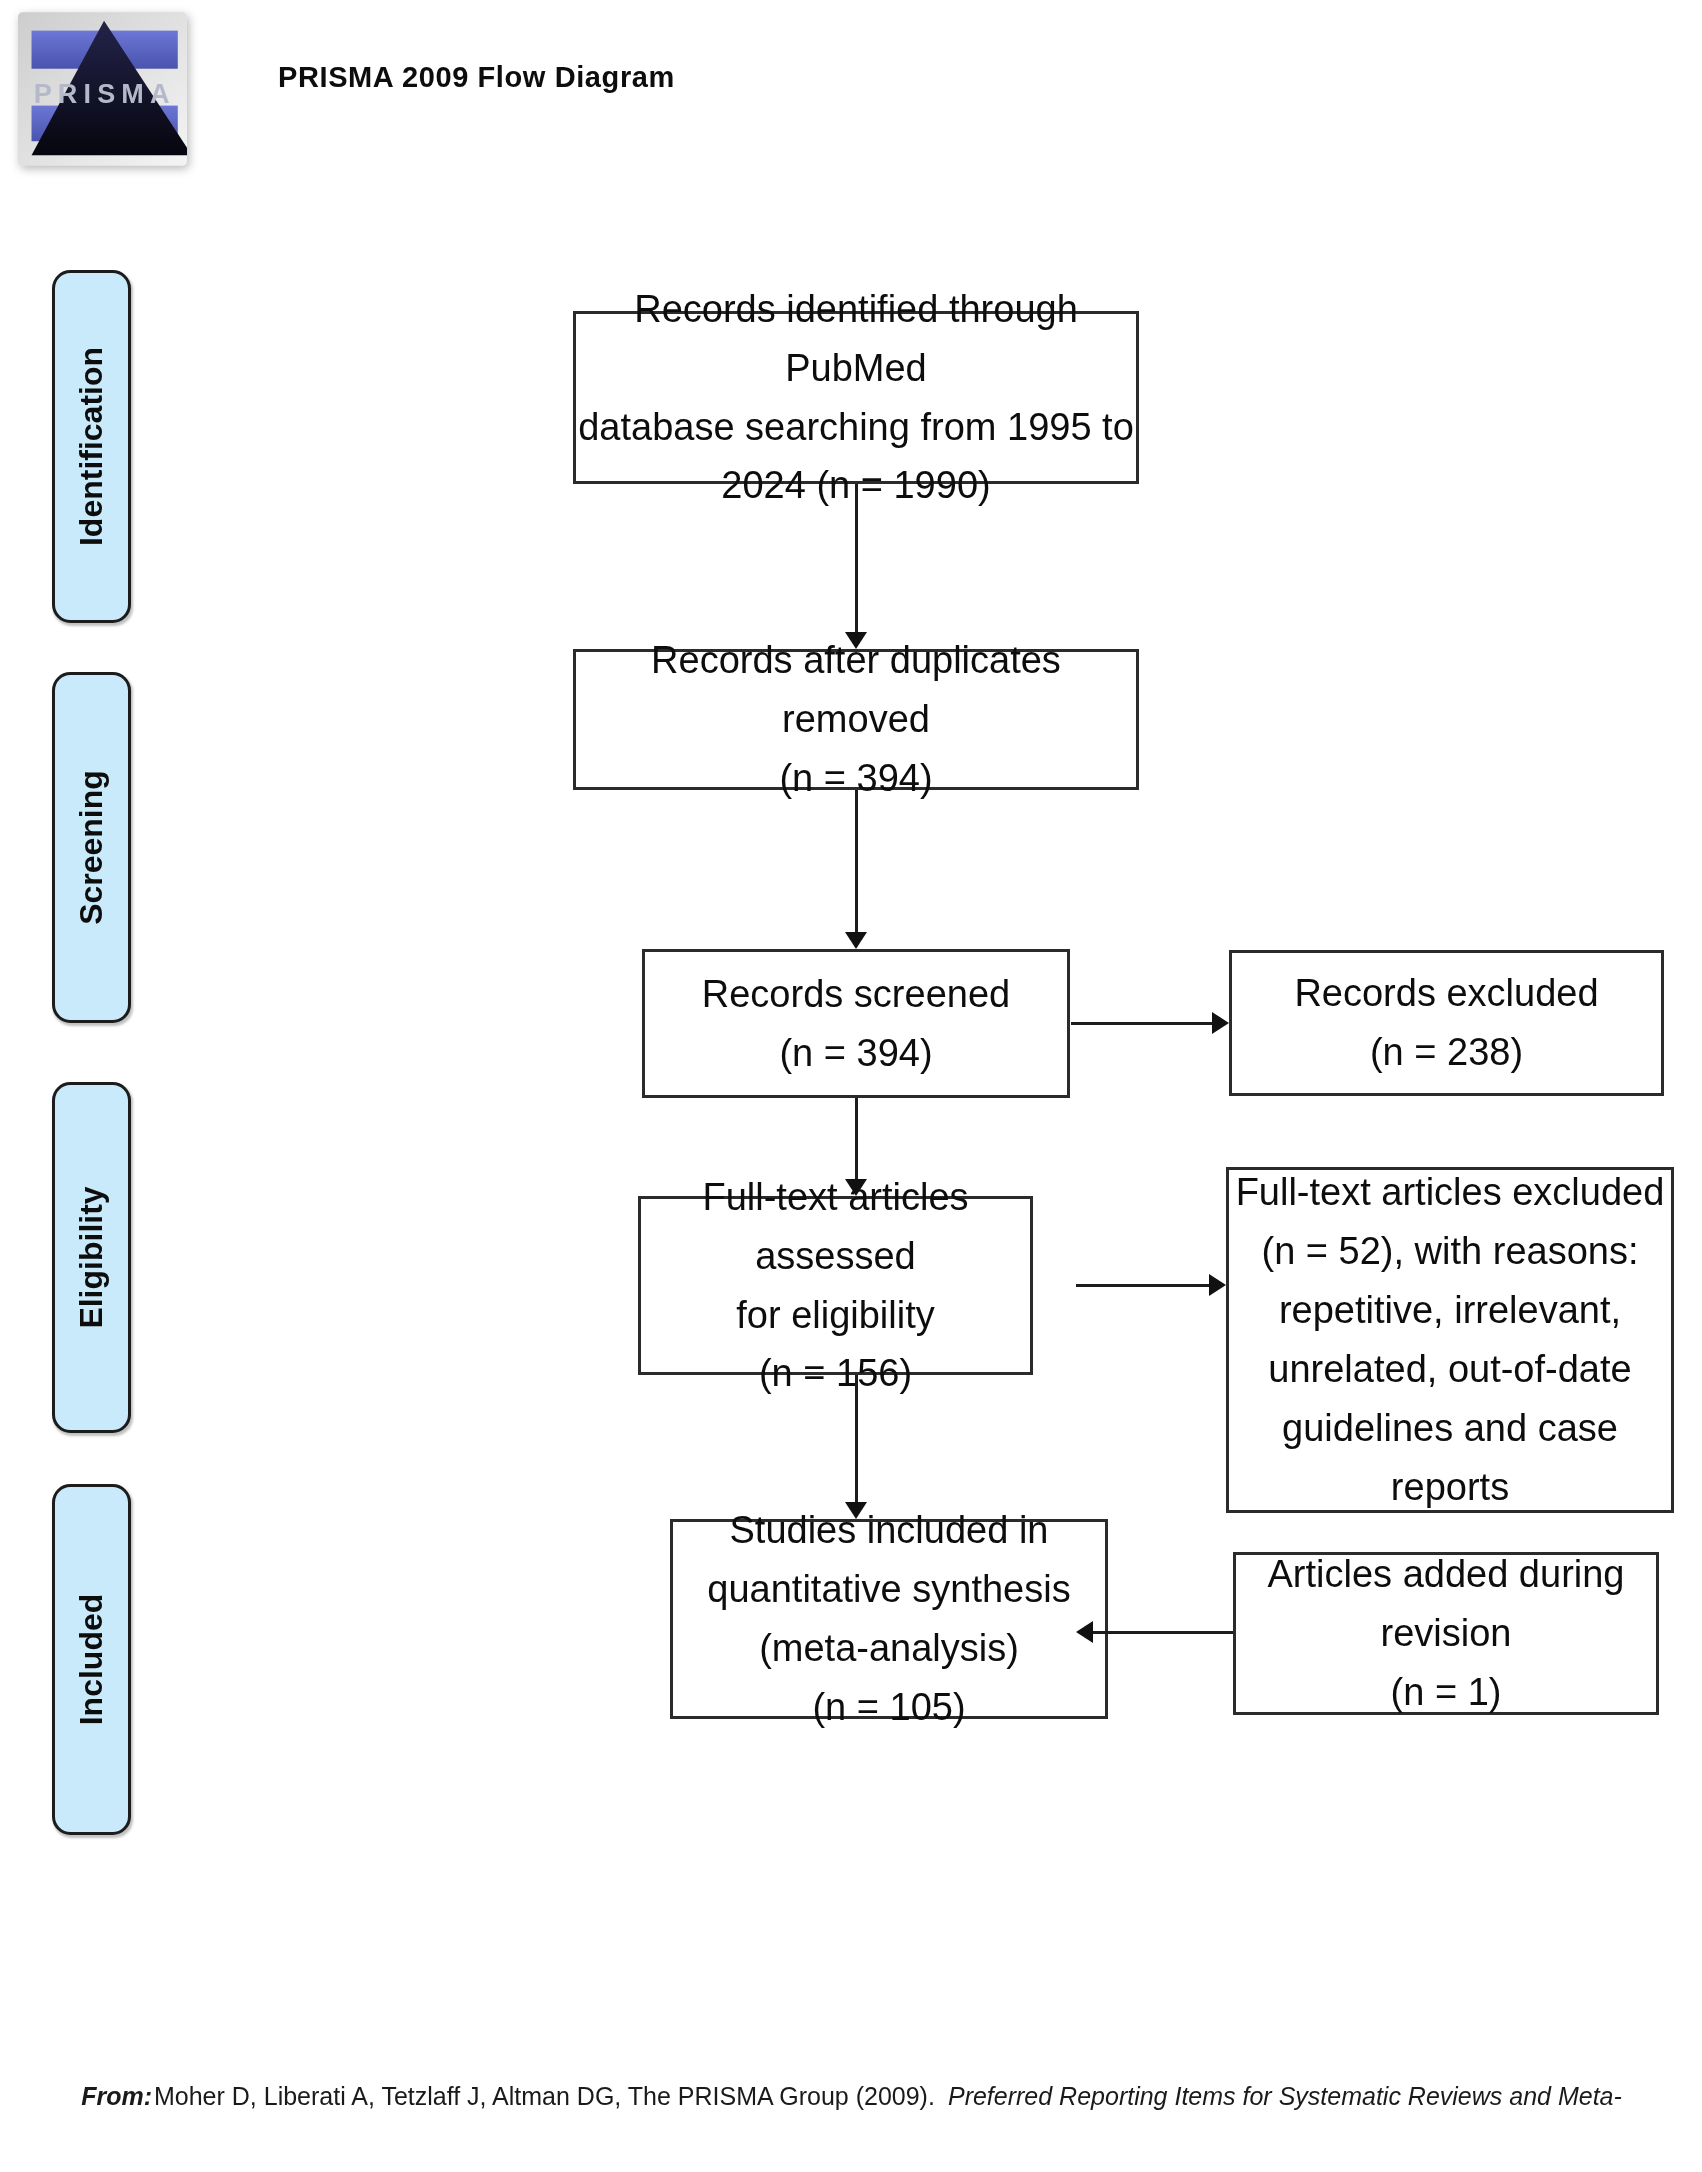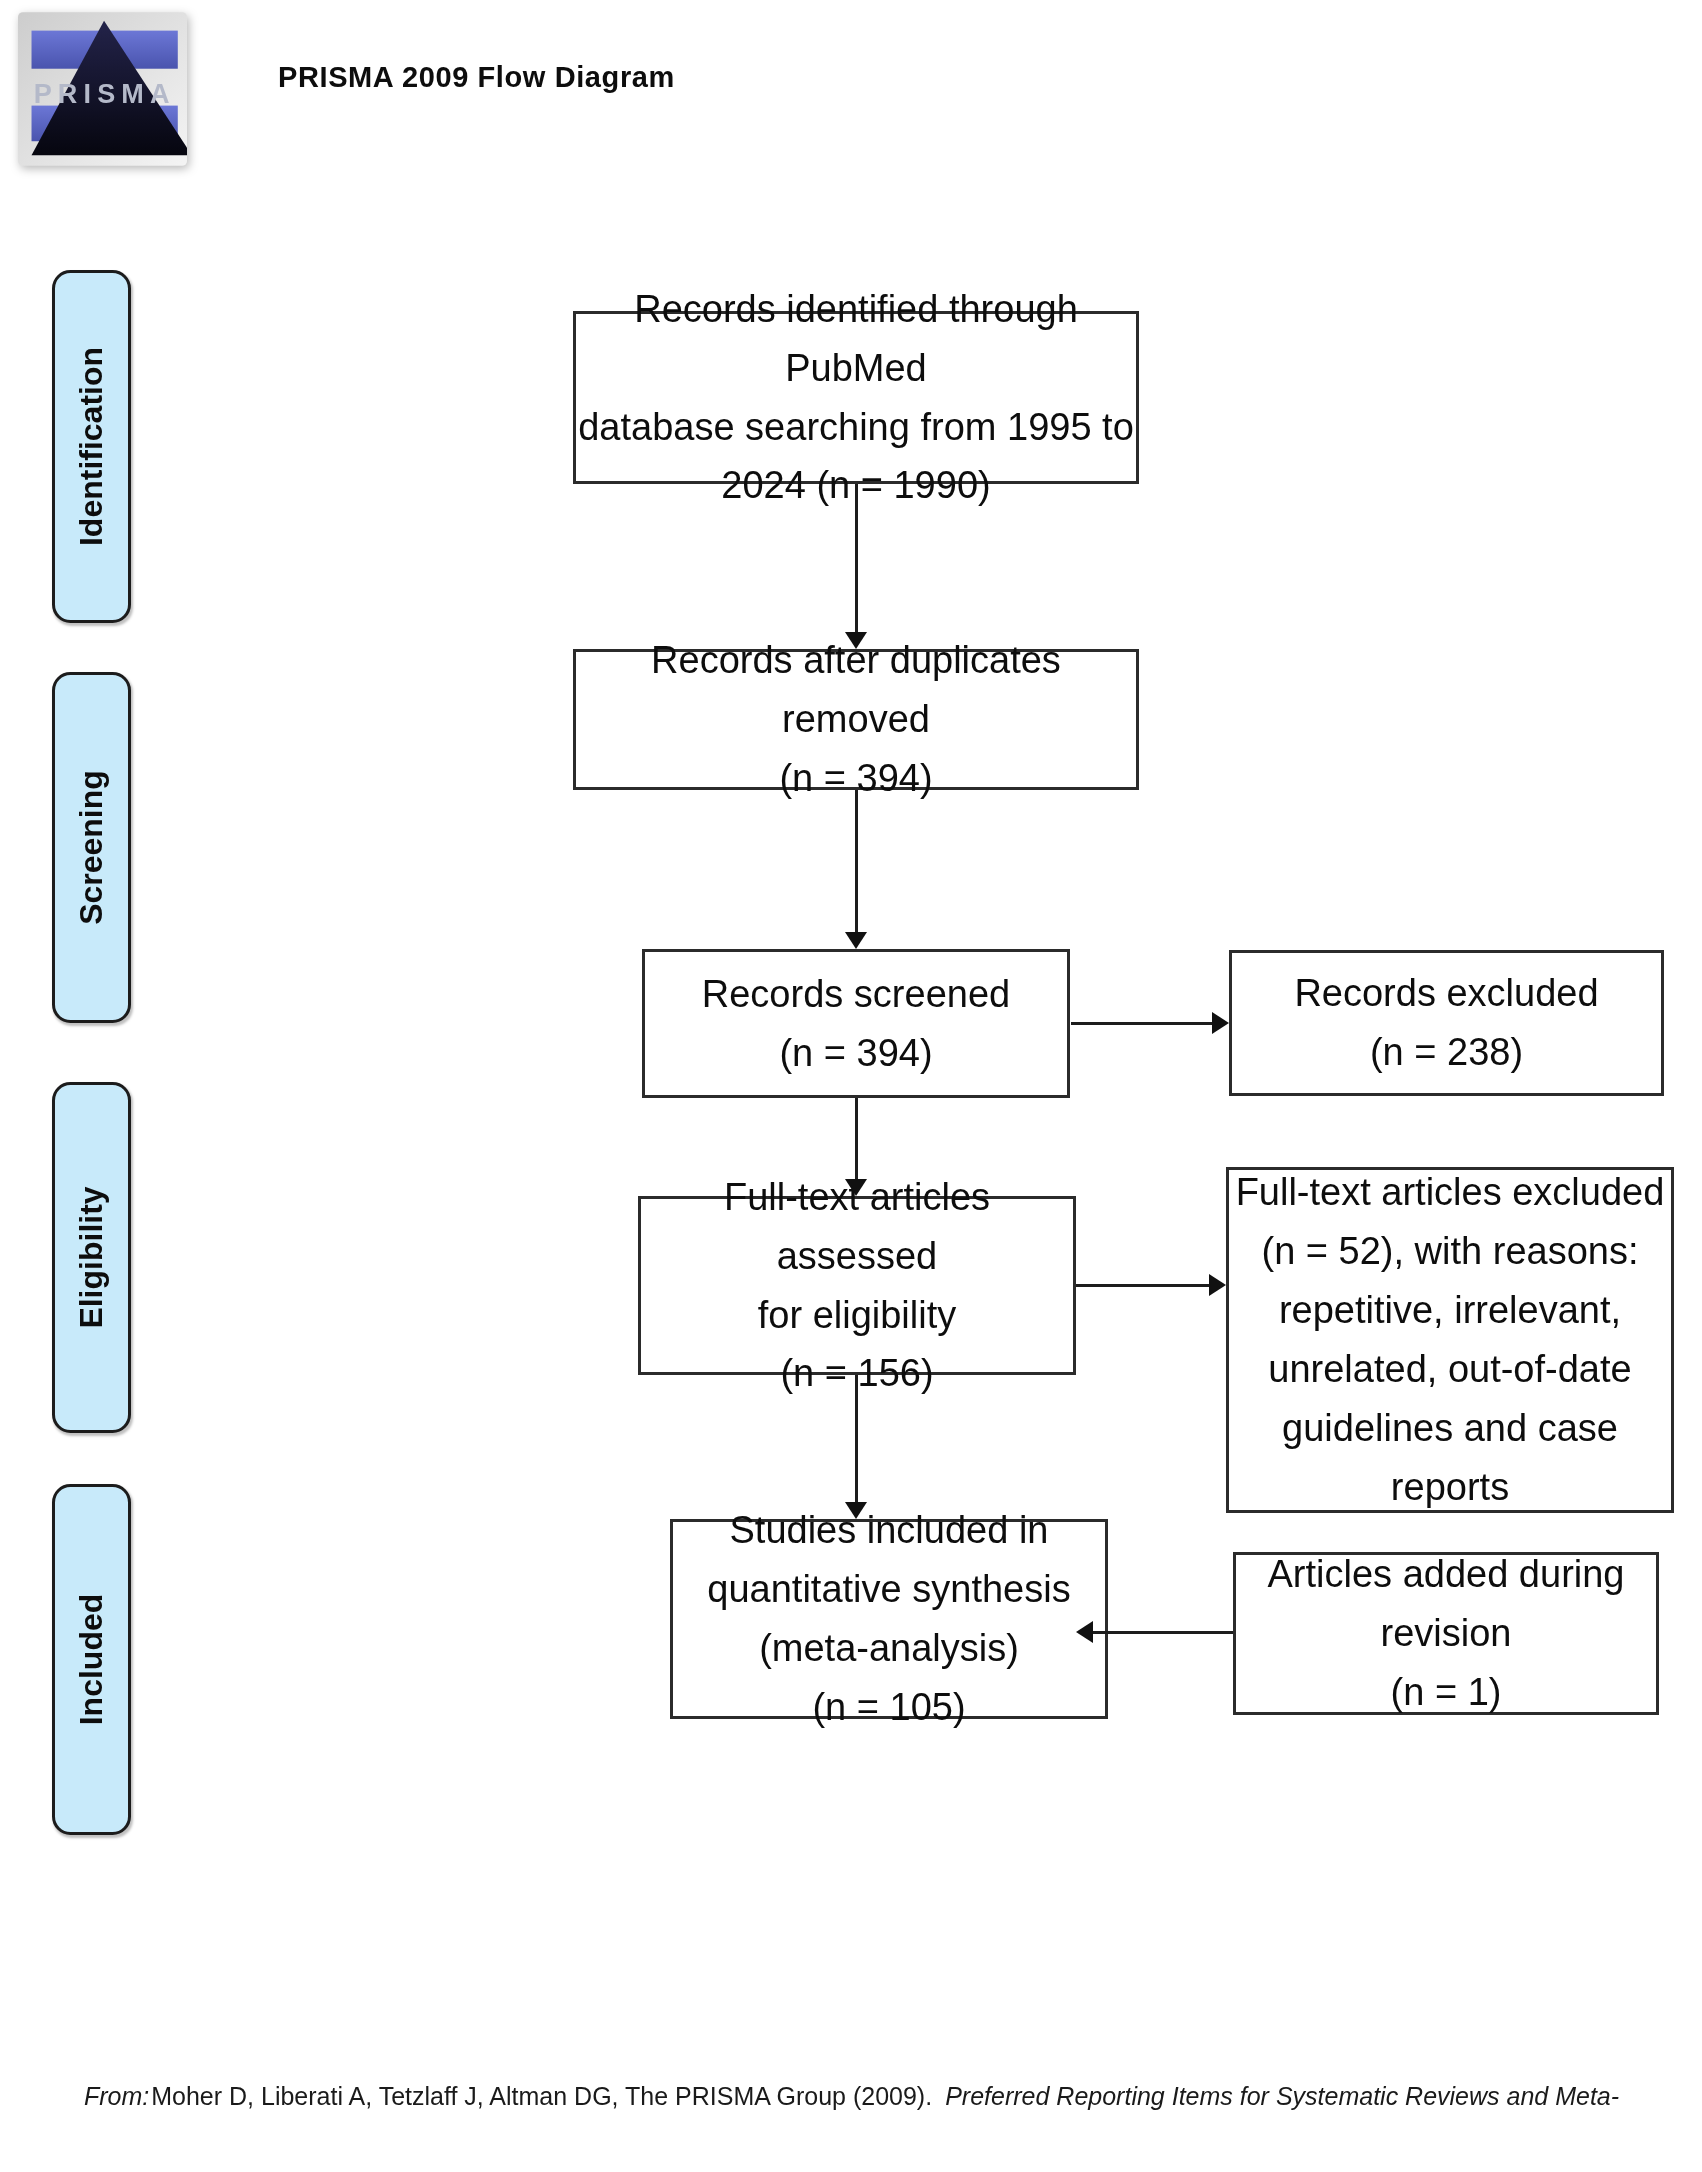--- a/index.html
+++ b/index.html
@@ -49,21 +49,21 @@
     border:3.1px solid #2b2b2b;
     display:flex; align-items:center; justify-content:center;
     text-align:center;
     font-size:38px; line-height:1.55; color:#0d0d0d;
     white-space:pre-line;
     box-sizing:border-box;
   }
   #box-records-identified { left:573px;  top:311px;  width:566px; height:173px; }
   #box-duplicates-removed { left:573px;  top:649px; width:566px; height:141px; }
   #box-records-screened   { left:642px; top:949px; width:428px; height:149px; }
-  #box-fulltext-assessed  { left:638px; top:1196px; width:438px; height:179px; }
+  #box-fulltext-assessed  { left:638px; top:1196px; width:395px; height:179px; }
   #box-studies-included   { left:638px; top:1519px; width:438px; height:200px;margin-left:32px; }
   #box-records-excluded   { left:1229px; top:950px; width:435px; height:146px; }
   #box-fulltext-excluded  { left:1226px; top:1167px; width:448px; height:346px; }
   #box-articles-added     { left:1233px; top:1552px; width:426px; height:163px; }
 
   
   .vline { position:absolute; width:3.1px; background:#1c1c1c; }
   .hline { position:absolute; height:3.1px; background:#1c1c1c; }
   .head-down {
     position:absolute; width:0; height:0;
@@ -79,21 +79,21 @@
     position:absolute; width:0; height:0;
     border-top:11.7px solid transparent; border-bottom:11.7px solid transparent;
     border-right:17px solid #111111;
   }
 
   
   #citation {
     position:absolute; left:0; top:2076px; width:1703px;
     text-align:center; font-size:25px; color:#1a1a1a; line-height:1.6;
   }
-  .cit-from { font-style:italic; margin-right:2px; }
+  .cit-from { font-style:italic; margin-right:2px;font-weight:bold; }
   .cit-italic { font-style:italic; }
   .cit-sep { margin-left:6.1px; }
 </style>
 </head>
 <body>
 
 <div id="page">
 
   <svg id="logo" viewBox="0 0 275 250" xmlns="http://www.w3.org/2000/svg">
     <defs>

